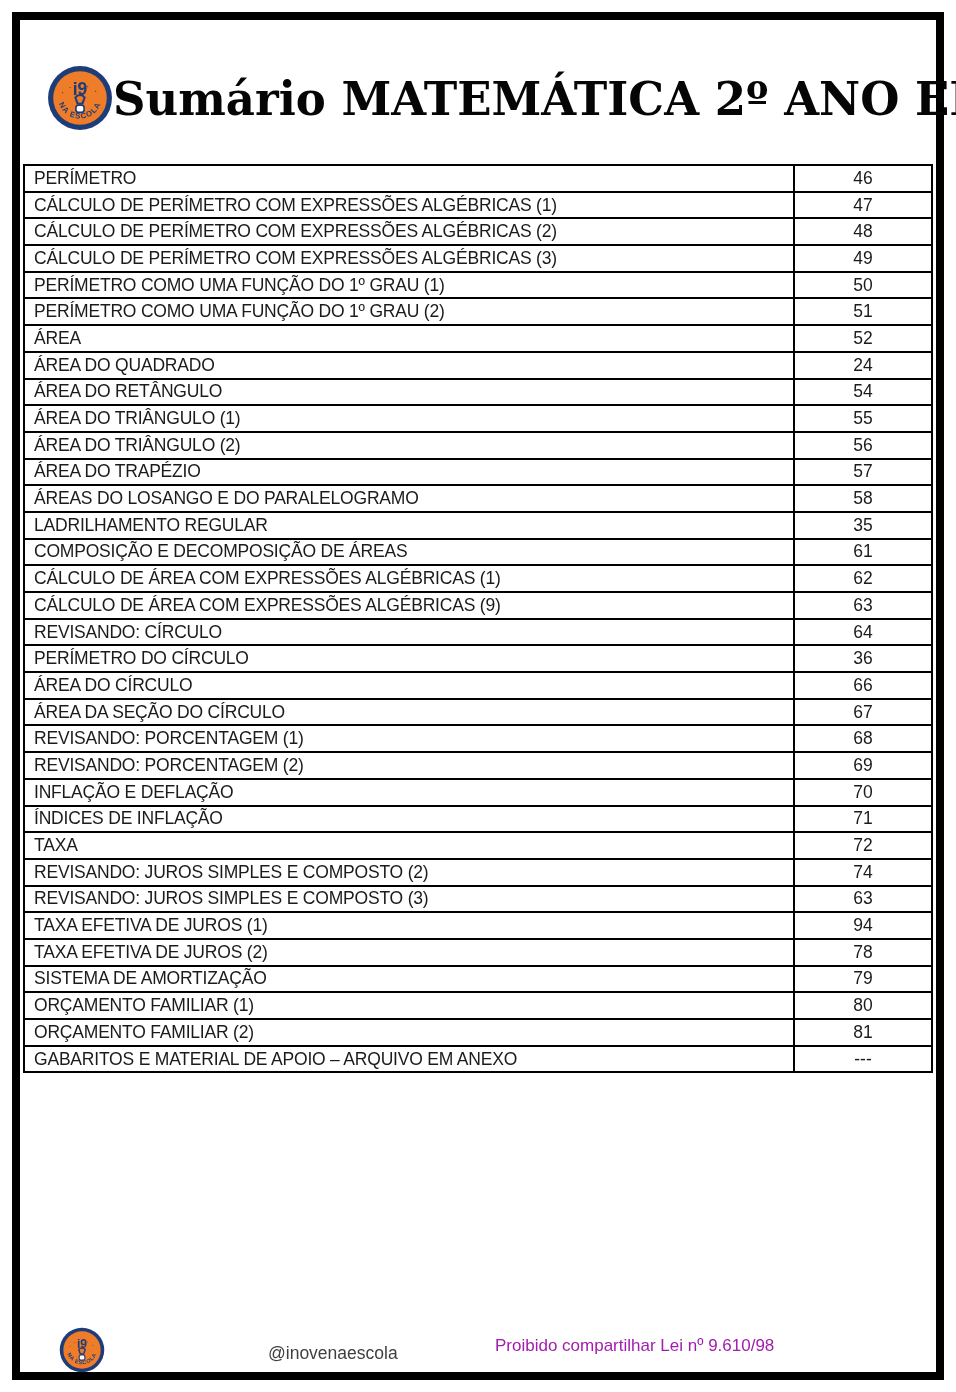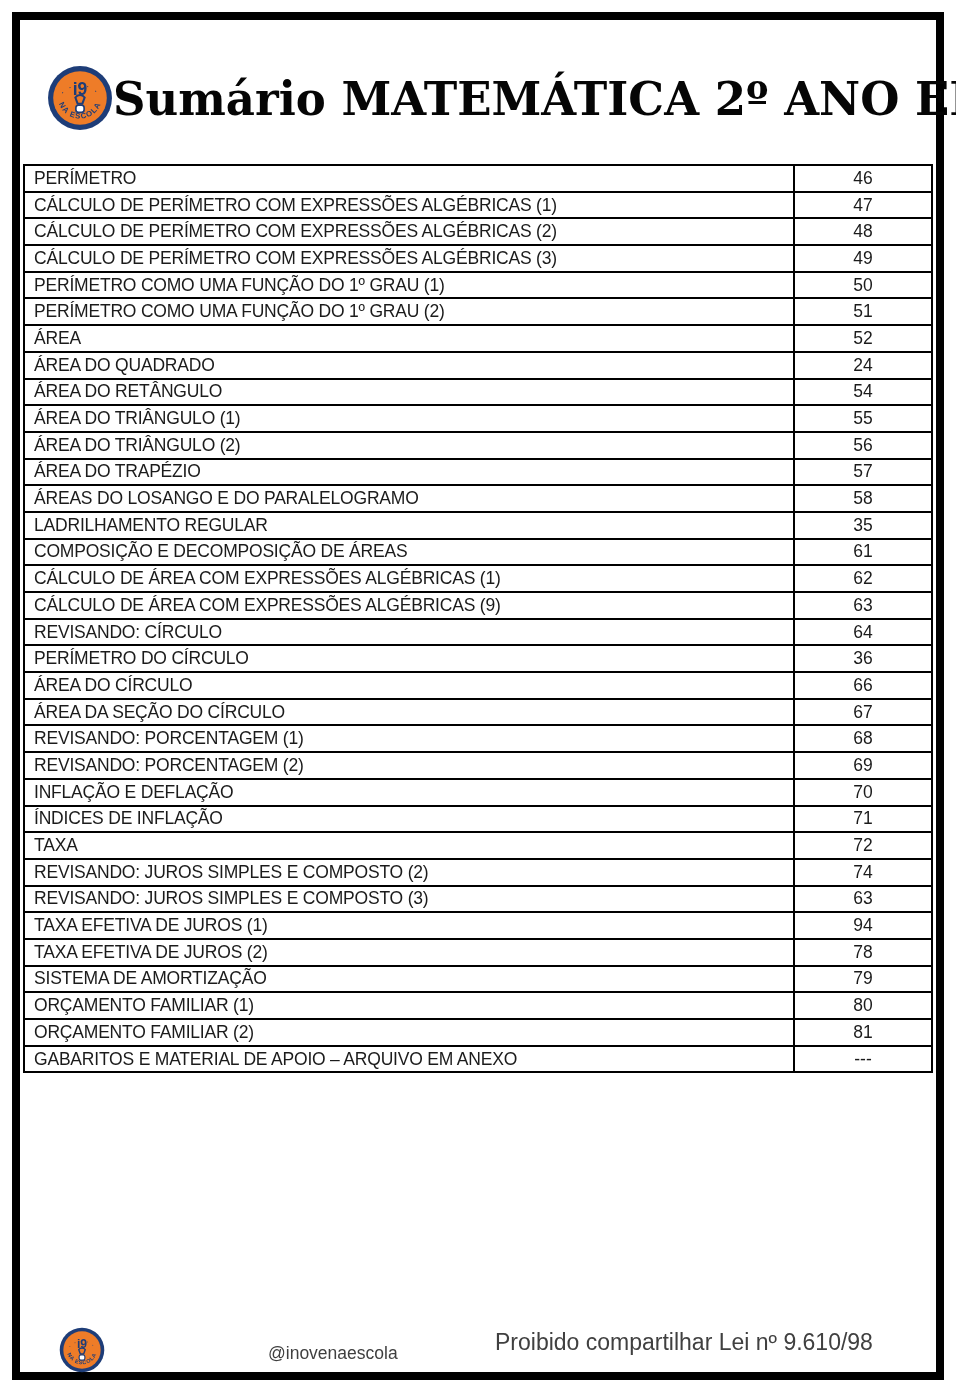--- a/index.html
+++ b/index.html
@@ -73,22 +73,22 @@
   }
   .footer-handle {
     position: absolute;
     left: 245px; bottom: 8px;
     font-size: 17.5px;
     color: #3f3f3f;
   }
   .footer-notice {
     position: absolute;
     left: 472px; bottom: 16px;
-    font-size: 23px;
-    color: #404040;
+    font-size: 17px;
+    color: #a21caf;
   }
 </style>
 </head>
 <body>
 
 <div class="page">
 
   <div class="header">
     <span class="logo-slot">
         <svg class="logo" width="66" height="66" viewBox="0 0 64 64" aria-hidden="true">

